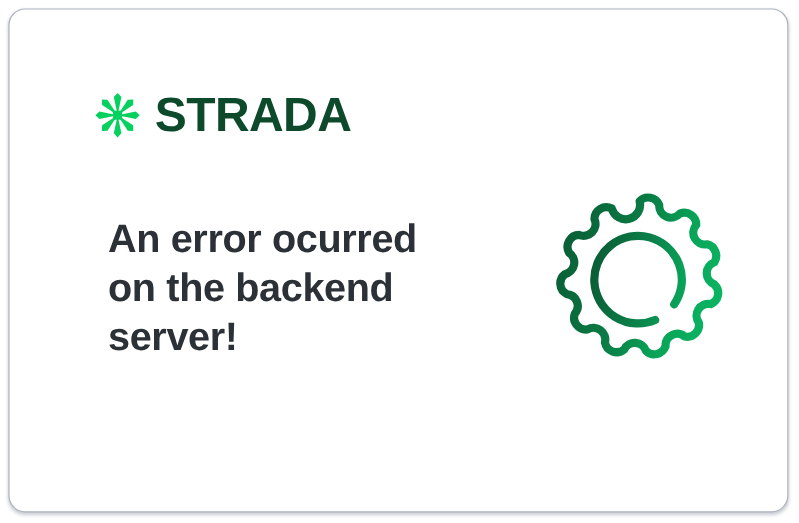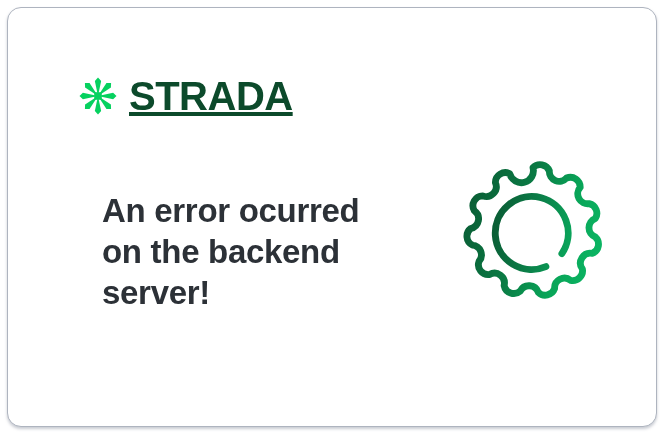--- a/index.html
+++ b/index.html
@@ -49,36 +49,35 @@
   .brand-word {
     font-family: "Liberation Sans", sans-serif;
     font-size: 40px;
     line-height: 40px;
     font-weight: 700;
     letter-spacing: -0.5px;
     color: #0C4A2B;
     white-space: nowrap;
     transform: scaleX(1.0);
     transform-origin: left center;
-    text-decoration: underline;
   }
 
   
   .headline {
     position: absolute;
     left: 78px;
     top: 166px;
     width: 300px;
     font-family: "Liberation Sans", sans-serif;
     font-size: 33px;
     line-height: 41px;
     font-weight: 700;
     letter-spacing: -0.3px;
     color: #2C3137;
-    margin: 16px;
+    margin: 4px;
   }
 
   
   .gear {
     position: absolute;
     left: 449px;
     top: 146px;
     width: 152px;
     height: 152px;
     display: block;

